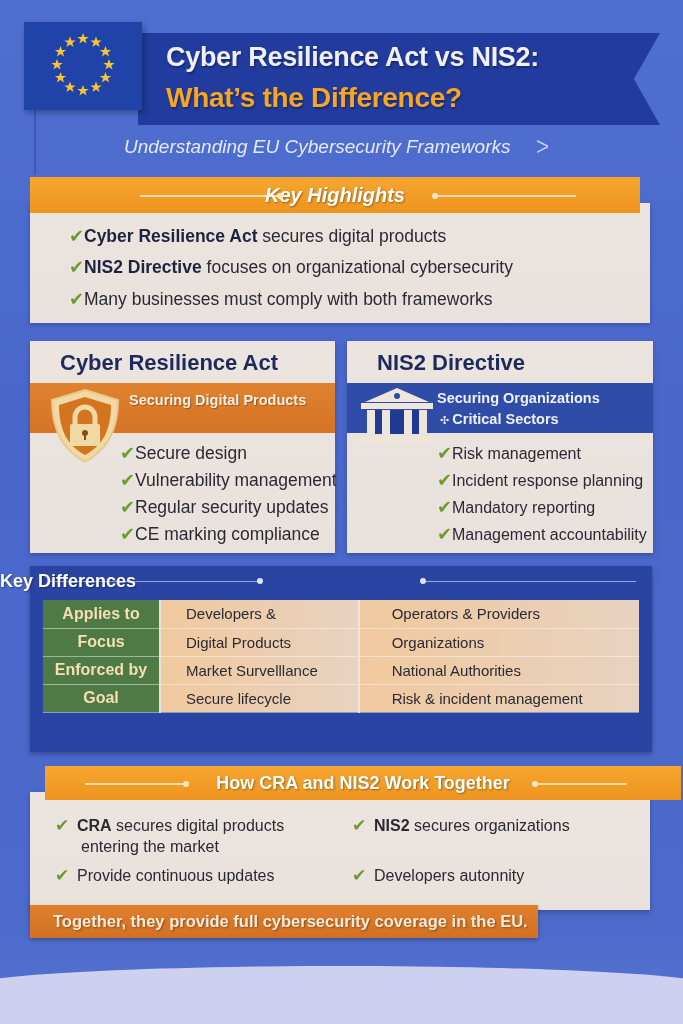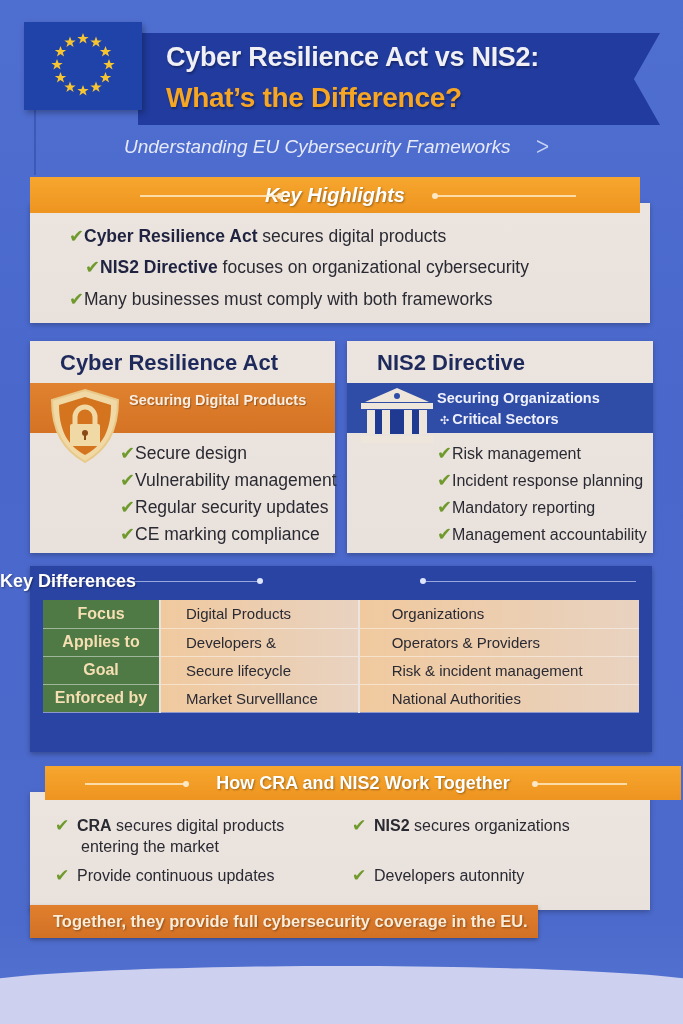--- a/index.html
+++ b/index.html
@@ -140,21 +140,21 @@
 <div class="ribbon-orange hl-ribbon">
   <span class="ribbon-line" style="left:110px;width:140px"></span>
   <span class="ribbon-dot" style="left:247px"></span>
   <span>Key Highlights</span>
   <span class="ribbon-dot" style="left:402px"></span>
   <span class="ribbon-line" style="left:406px;width:140px"></span>
 </div>
 <div class="item" style="left:60px;top:225px">
   <span class="check">✔</span><b>Cyber Resilience Act</b><span> secures digital products</span>
 </div>
-<div class="item" style="left:76px;top:256px">
+<div class="item" style="left:60px;top:256px">
   <span class="check">✔</span><b>NIS2 Directive</b><span> focuses on organizational cybersecurity</span>
 </div>
 <div class="item" style="left:60px;top:288px">
   <span class="check">✔</span><span>Many businesses must comply with both frameworks</span>
 </div>
 
 <div class="panel cra-card"></div>
 <div class="cra-title">Cyber Resilience Act</div>
 <div class="cra-band"></div>
 <div class="cra-band-text">Securing Digital Products</div>
@@ -200,38 +200,38 @@
 
 <div class="diff-panel"></div>
 <div class="diff-line" style="left:48px;width:210px"></div>
 <div class="diff-dot" style="left:257px"></div>
 <div class="diff-dot" style="left:420px"></div>
 <div class="diff-line" style="left:426px;width:210px"></div>
 <div class="diff-title">Key Differences</div>
 <table class="diff">
   <tbody>
   <tr>
+    <td class="aspect">Applies to</td>
+    <td class="val">Developers &amp;</td>
+    <td class="val val2">Operators &amp; Providers</td>
+  </tr>
+  <tr>
     <td class="aspect">Focus</td>
     <td class="val">Digital Products</td>
     <td class="val val2">Organizations</td>
   </tr>
   <tr>
-    <td class="aspect">Applies to</td>
-    <td class="val">Developers &amp;</td>
-    <td class="val val2">Operators &amp; Providers</td>
+    <td class="aspect">Enforced by</td>
+    <td class="val">Market Survelllance</td>
+    <td class="val val2">National Authorities</td>
   </tr>
   <tr>
     <td class="aspect">Goal</td>
     <td class="val">Secure lifecycle</td>
     <td class="val val2">Risk &amp; incident management</td>
-  </tr>
-  <tr>
-    <td class="aspect">Enforced by</td>
-    <td class="val">Market Survelllance</td>
-    <td class="val val2">National Authorities</td>
   </tr>
 </tbody>
   </table>
 
 <div class="panel tg-panel"></div>
 <div class="ribbon-orange tg-ribbon">
   <span class="ribbon-line" style="left:40px;width:100px"></span>
   <span class="ribbon-dot" style="left:138px"></span>
   <span>How CRA and NIS2 Work Together</span>
   <span class="ribbon-dot" style="left:487px"></span>

